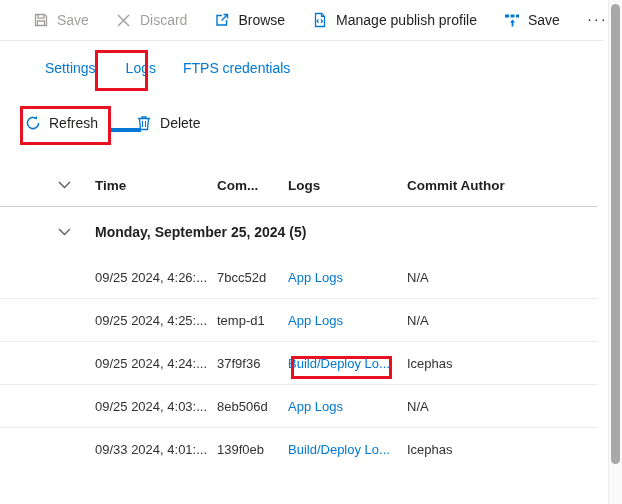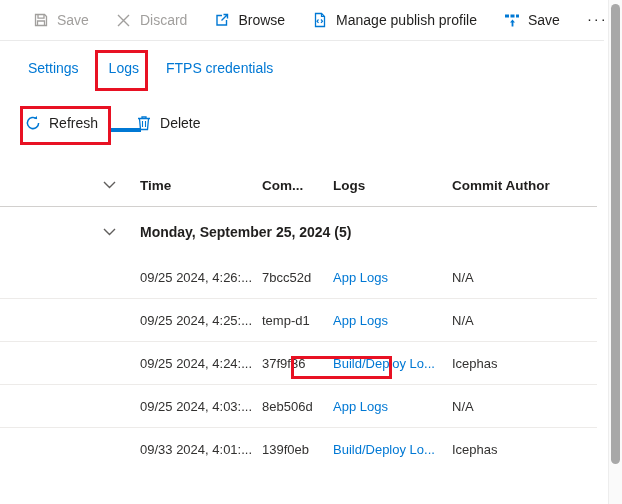--- a/index.html
+++ b/index.html
@@ -25,41 +25,40 @@
     display: flex; align-items: center; gap: 8px;
     font-size: 14px; margin-right: 27px; cursor: pointer; white-space: nowrap;
   }
   .tb-item.disabled { color: #a19f9d; cursor: default; }
   .tb-item .ic { display: inline-flex; width: 16px; height: 16px; align-items: center; justify-content: center; }
   .tb-more { font-size: 15px; letter-spacing: 2px; color: #201f1e; cursor: pointer; padding-bottom: 4px; }
 
   
   .tabs { display: flex; align-items: center; height: 54px; position: relative; }
   .tab { font-size: 14px; color: #0078d4; cursor: pointer; white-space: nowrap; }
-  .tab-settings { margin-left: 28px; }
+  .tab-settings { margin-left: 45px; }
   .tab-logs { margin-left: 30px; position: relative; }
   .tab-ftps { margin-left: 27px; }
   .tab-underline {
     position: absolute; left: 108px; top: 87px; width: 33px; height: 4px;
     background: #0078d4;
   }
 
   
   .cmdbar { display: flex; align-items: center; height: 56px; padding-left: 25px; }
   .cmd { display: flex; align-items: center; gap: 8px; font-size: 14px; color: #201f1e; cursor: pointer; }
   .cmd-delete { margin-left: 38px; }
   .cmd .ic { display: inline-flex; width: 16px; height: 16px; align-items: center; justify-content: center; }
 
   
   .table { margin-top: 13px; }
   .trow {
     display: grid;
     grid-template-columns: 95px 122px 71px 119px 1fr;
     align-items: center;
-    padding-left: 45px;
     margin-right: 25px;
   }
   .thead { height: 43px; border-bottom: 1px solid #d2d0ce; font-weight: bold; font-size: 13.5px; color: #201f1e; }
   .tgroup { height: 49px; font-weight: bold; font-size: 14px; color: #201f1e; }
   .tgroup .gtitle { grid-column: 2 / 6; }
   .tdata { height: 43px; font-size: 13px; color: #323130; }
   .tdata.sep { border-bottom: 1px solid #edebe9; }
   .chev { padding-left: 58px; display: flex; align-items: center; cursor: pointer; }
   .cell { white-space: nowrap; overflow: hidden; }
   .link { color: #0078d4; cursor: pointer; text-decoration: none; }

